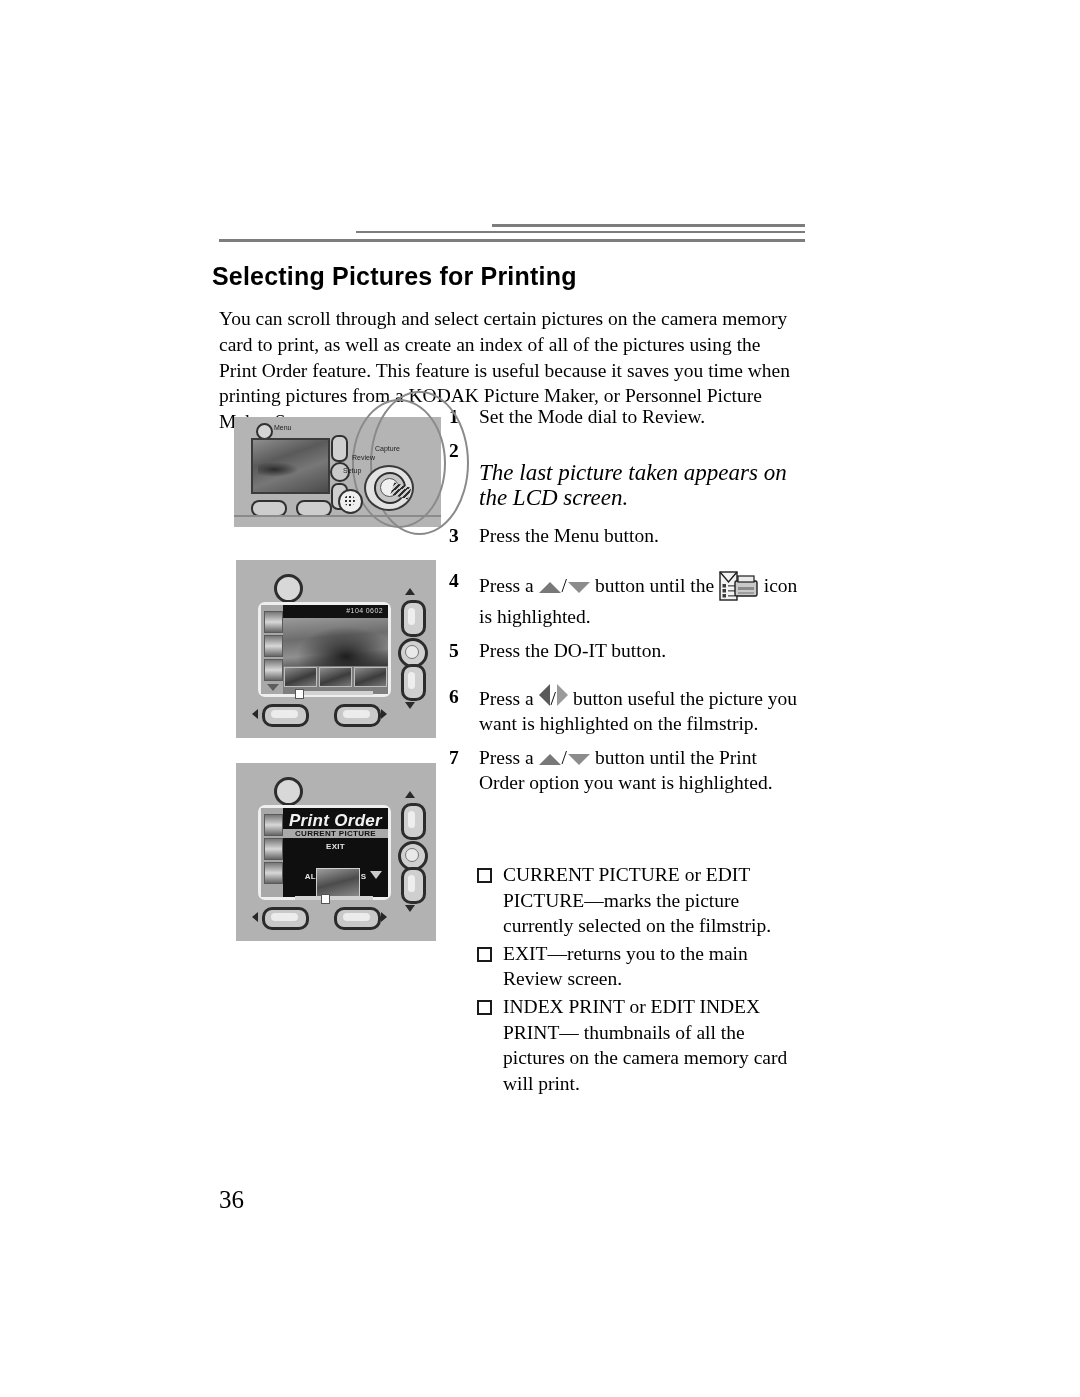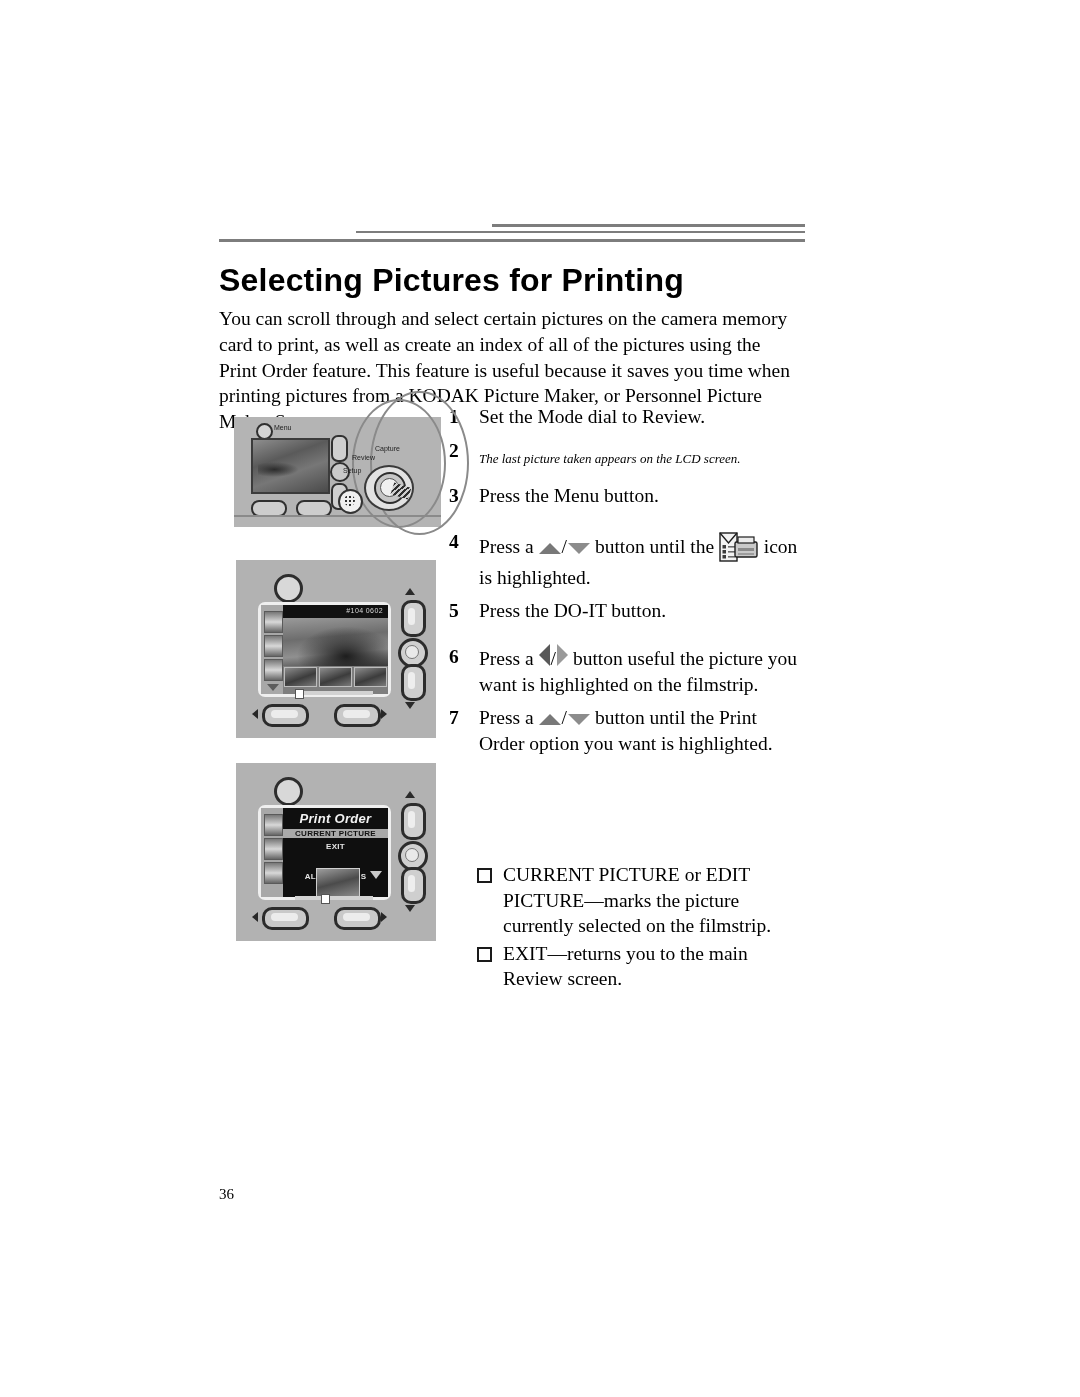--- a/index.html
+++ b/index.html
@@ -21,25 +21,25 @@
     position: absolute;
     background: #7d7d7d;
   }
   .rule.r1 { left: 492px; top: 224px; width: 313px; height: 3px; }
   .rule.r2 { left: 356px; top: 231px; width: 449px; height: 2px; }
   .rule.r3 { left: 219px; top: 239px; width: 586px; height: 3px; }
 
   
   #page-title {
     position: absolute;
-    left: 219px;
+    left: 212px;
     top: 262px;
     font-family: "Liberation Sans", sans-serif;
     font-weight: bold;
-    font-size: 32px;
+    font-size: 25px;
     letter-spacing: 0.2px;
     color: #000;
     white-space: nowrap;
   }
 
   
   #intro {
     position: absolute;
     left: 219px;
     top: 306px;
@@ -68,22 +68,23 @@
     left: 0;
     top: 0;
     width: 20px;
     text-align: left;
     font-size: 19.5px;
     font-weight: bold;
   }
   .note {
     padding-left: 30px;
     font-style: italic;
-    font-size: 13px;
+    font-size: 23px;
     line-height: 25.6px;
+    margin-top: 14px;
   }
   .gap-s { height: 8px; }
   .gap-m { height: 12px; }
 
   
   .tri {
     display: inline-block;
     vertical-align: -1px;
     width: 0; height: 0;
   }
@@ -141,21 +142,21 @@
     border: 2px solid #1a1a1a;
     background: #fff;
   }
   .bullet b { font-weight: normal; }
 
   
   #page-number {
     position: absolute;
     left: 219px;
     top: 1186px;
-    font-size: 15px;
+    font-size: 25px;
   }
 
   
   .figure { position: absolute; }
 
   
   #fig-camera-back {
     left: 234px; top: 417px; width: 207px; height: 110px;
     background: #b4b4b4;
   }
@@ -372,21 +373,21 @@
   #fig-print-order { left: 236px; top: 763px; width: 200px; height: 178px; }
   #fig-print-order .lcd-body {
     position: absolute; left: 22px; top: 0; right: 0; bottom: 0;
     background: #0f0f0f;
   }
   #fig-print-order .po-title {
     position: absolute; left: 0; top: 3px; width: 100%;
     text-align: center;
     font-family: "Liberation Sans", sans-serif;
     font-weight: bold; font-style: italic;
-    font-size: 13px; color: #f2f2f2;
+    font-size: 17px; color: #f2f2f2;
     letter-spacing: 0.3px;
   }
   #fig-print-order .po-item {
     position: absolute; left: 0; width: 100%;
     text-align: center;
     font-family: "Liberation Sans", sans-serif;
     font-weight: bold; font-size: 8px; letter-spacing: 0.3px;
     color: #e4e4e4;
   }
   #fig-print-order .po-item.sel {
@@ -516,20 +517,24 @@
     <span class="box"></span>
     <b>CURRENT PICTURE or EDIT PICTURE</b><span>—marks the picture currently selected on the filmstrip.</span>
   </div>
 
   <div class="bullet">
     <span class="box"></span>
     <b>EXIT</b><span>—returns you to the main Review screen.</span>
   </div>
 
 
+  <div class="bullet">
+    <span class="box"></span>
+    <b>INDEX PRINT or EDIT INDEX PRINT—</b><span> thumbnails of all the pictures on the camera memory card will print.</span>
+  </div>
 
 </div>
 
 <div id="page-number">36</div>
 
 <div class="figure" id="fig-camera-back">
   <div class="contour c1"></div>
   <div class="contour c2"></div>
   <div class="menu-btn"></div>
   <div class="menu-lbl">Menu</div>

